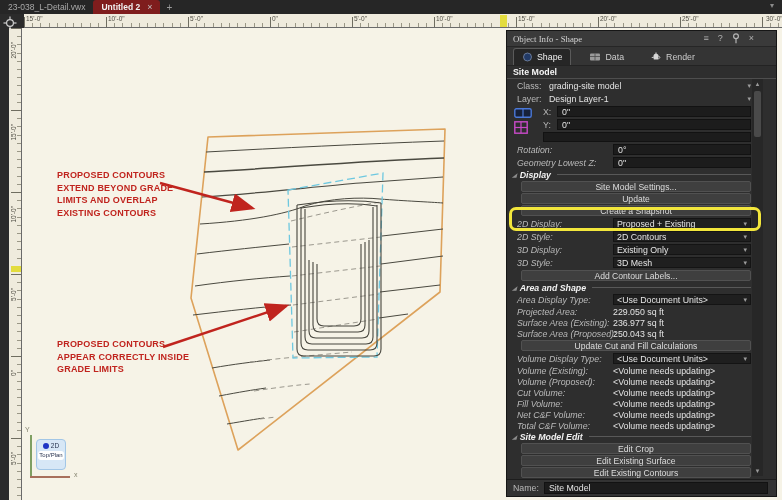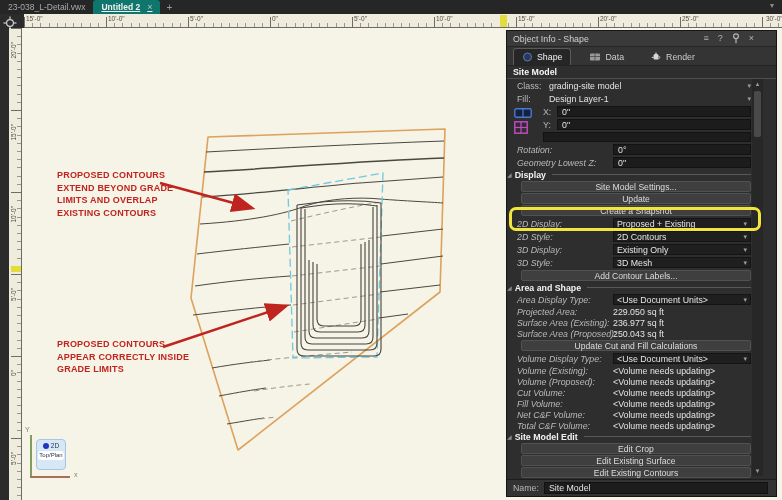--- a/index.html
+++ b/index.html
@@ -4,21 +4,21 @@
 <style>
   html,body{margin:0;padding:0;background:#1e1e1e;}
   *{box-sizing:border-box;}
   .screen{position:relative;width:782px;height:500px;background:#2b2b2b;overflow:hidden;
           font-family:"Liberation Sans",sans-serif;}
 
   
   .doc-tabbar{position:absolute;left:0;top:0;width:782px;height:14px;background:#262626;
               display:flex;align-items:center;z-index:6;}
   .doc-tab{height:14px;display:flex;align-items:center;padding:0 8px;font-size:8.5px;color:#a9a9a9;}
-  .doc-tab.active{background:#0f766e;color:#f2f2f2;font-weight:bold;border-radius:3px 3px 0 0;text-decoration:underline;}
+  .doc-tab.active{background:#7f1d1d;color:#f2f2f2;font-weight:bold;border-radius:3px 3px 0 0;}
   .doc-tab .close{margin-left:7px;color:#c0c0c0;font-weight:normal;font-size:9px;}
   .newtab{color:#9a9a9a;font-size:10px;margin-left:6px;}
   .tab-overflow{position:absolute;right:8px;top:1px;color:#8a8a8a;font-size:8px;}
 
   
   .ruler-h{position:absolute;left:24px;top:14px;width:758px;height:14px;background:#efebdd;
            border-bottom:1px solid #6a6a6a;z-index:5;
            background-image:
              repeating-linear-gradient(to right,#6f6d60 0 1px,transparent 1px 82px),
              repeating-linear-gradient(to right,#9a9786 0 1px,transparent 1px 8.2px);
@@ -56,21 +56,21 @@
   .vi-mode{display:flex;align-items:center;gap:2px;justify-content:center;color:#2a3550;font-size:6.5px;}
   .vi-dot{width:6px;height:6px;border-radius:50%;background:#1f35c4;}
   .vi-view{margin-top:2px;background:#ffffff;border-radius:3px;text-align:center;color:#2a3550;
            font-size:6px;line-height:9px;}
 
   
   .palette{position:absolute;left:506px;top:30px;width:271px;height:467px;background:#2e2e2e;
            border:1px solid #161616;z-index:10;color:#c9c9c9;font-size:8.8px;overflow:hidden;}
   .ptitle{height:16px;background:#3a3a3a;border-bottom:1px solid #262626;display:flex;
           align-items:center;padding:0 6px;}
-  .ptitle .t{color:#d2d2d2;flex:1;}
+  .ptitle .t{color:#d2d2d2;flex:1;font-family:Liberation Serif, serif;}
   .ptitle .ic{color:#b3b3b3;margin-left:9px;font-size:9px;line-height:9px;}
   .ptitle .icwrap{display:flex;align-items:center;margin-right:16px;}
   .ptabs{height:19px;display:flex;align-items:flex-end;background:#343434;padding:2px 4px 0 6px;
          border-bottom:1px solid #232323;gap:10px;}
   .ptab{display:flex;align-items:center;gap:4px;padding:2px 8px;color:#cccccc;height:17px;}
   .ptab.active{background:#262626;border:1px solid #5a5a5a;border-bottom:none;border-radius:3px 3px 0 0;
                color:#f0f0f0;}
   .objhead{height:13px;display:flex;align-items:center;padding-left:6px;font-weight:bold;
            color:#f5f5f5;border-bottom:1px solid #4e4e4e;}
 
@@ -82,21 +82,21 @@
   .grow{flex:1;}
   .ddarrow{color:#9d9d9d;font-size:7px;margin-left:4px;flex:none;}
   .field{flex:1;height:11px;background:#1c1c1c;border:1px solid #121212;display:flex;
          align-items:center;padding:0 4px;color:#e4e4e4;}
   .dd{flex:1;height:11px;background:#1f1f1f;border:1px solid #141414;display:flex;
       align-items:center;justify-content:space-between;padding:0 3px;color:#e4e4e4;}
   .xy{position:relative;padding-left:36px;}
   .xy .r{padding-left:0;}
   .xyicon{position:absolute;left:7px;}
   .emptybar{height:10px;background:#1c1c1c;border:1px solid #121212;margin:1px 25px 1px 36px;}
-  .sect{display:flex;align-items:center;height:11px;}
+  .sect{display:flex;align-items:center;height:11px;padding-left:5px;font-style:italic;}
   .sect .tri{color:#8d8d8d;font-size:6px;margin-right:3px;}
   .sect .txt{color:#f2f2f2;font-weight:bold;}
   .sect .line{flex:1;height:1px;background:#585858;margin:0 25px 0 6px;}
   .btn{height:11px;margin:1px 25px 1px 14px;background:#3f3f3f;border:1px solid #515151;
        border-radius:2px;color:#dddddd;display:flex;align-items:center;justify-content:center;
        font-size:8.6px;white-space:nowrap;}
   .hl-box{position:absolute;left:2px;top:176px;width:252px;height:24px;border:3px solid #f2e63c;
           border-radius:7px;z-index:5;pointer-events:none;}
   .pscroll{position:absolute;right:13px;top:48px;bottom:20px;width:11px;background:#272727;
            display:flex;flex-direction:column;align-items:center;z-index:4;}
@@ -277,21 +277,21 @@
     </div>
 
     <div class="objhead">Site Model</div>
 
     <div class="r">
       <span class="lab w30">Class:</span>
       <span class="val grow">grading-site model</span>
       <span class="ddarrow">▾</span>
     </div>
     <div class="r">
-      <span class="lab w30">Fill:</span>
+      <span class="lab w30">Layer:</span>
       <span class="val grow">Design Layer-1</span>
       <span class="ddarrow">▾</span>
     </div>
 
     <div class="xy">
       <svg class="xyicon" style="top:3px" width="18" height="10" viewBox="0 0 18 10">
         <rect x="0.8" y="0.8" width="16.4" height="8.4" rx="1.5" fill="#16213a" stroke="#4a78d8" stroke-width="1.4"></rect>
         <line x1="9" y1="1" x2="9" y2="9" stroke="#4a78d8" stroke-width="1.2"></line>
       </svg>
       <svg class="xyicon" style="top:16px" width="14" height="13" viewBox="0 0 14 13">

